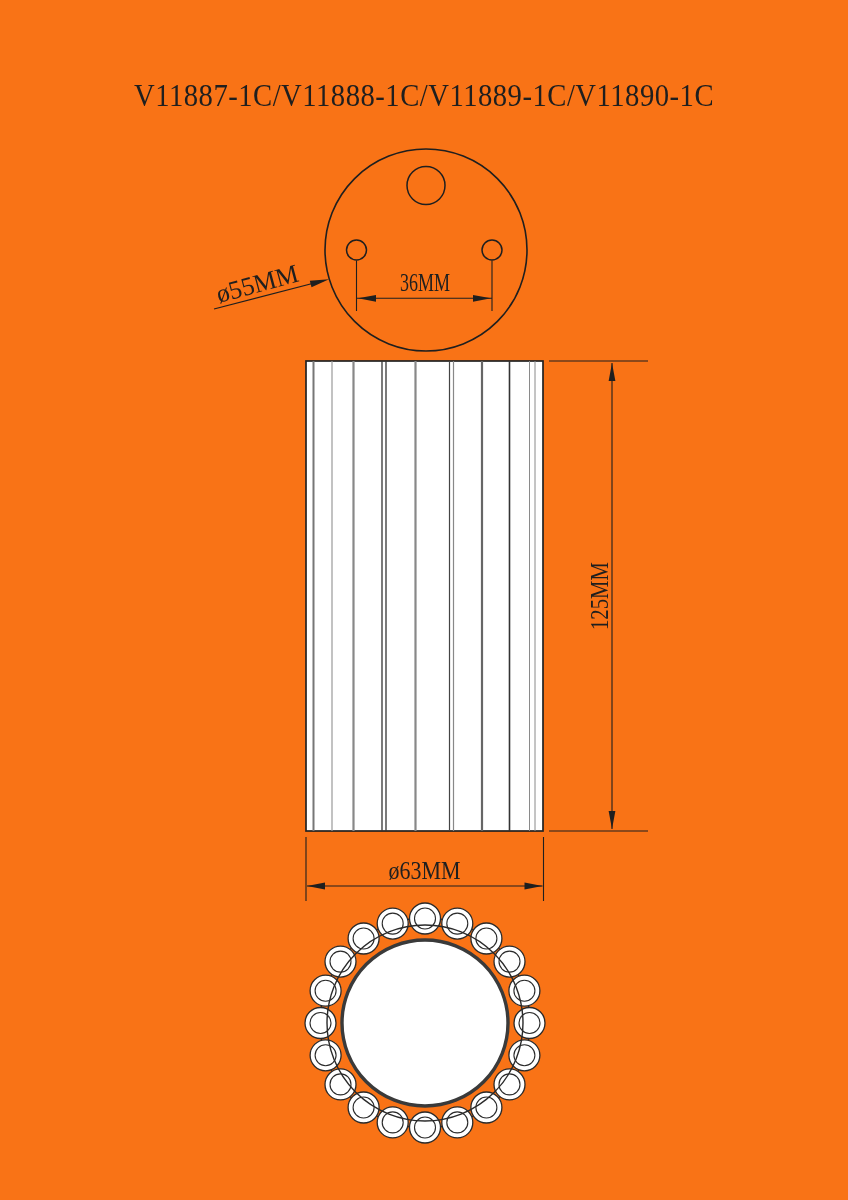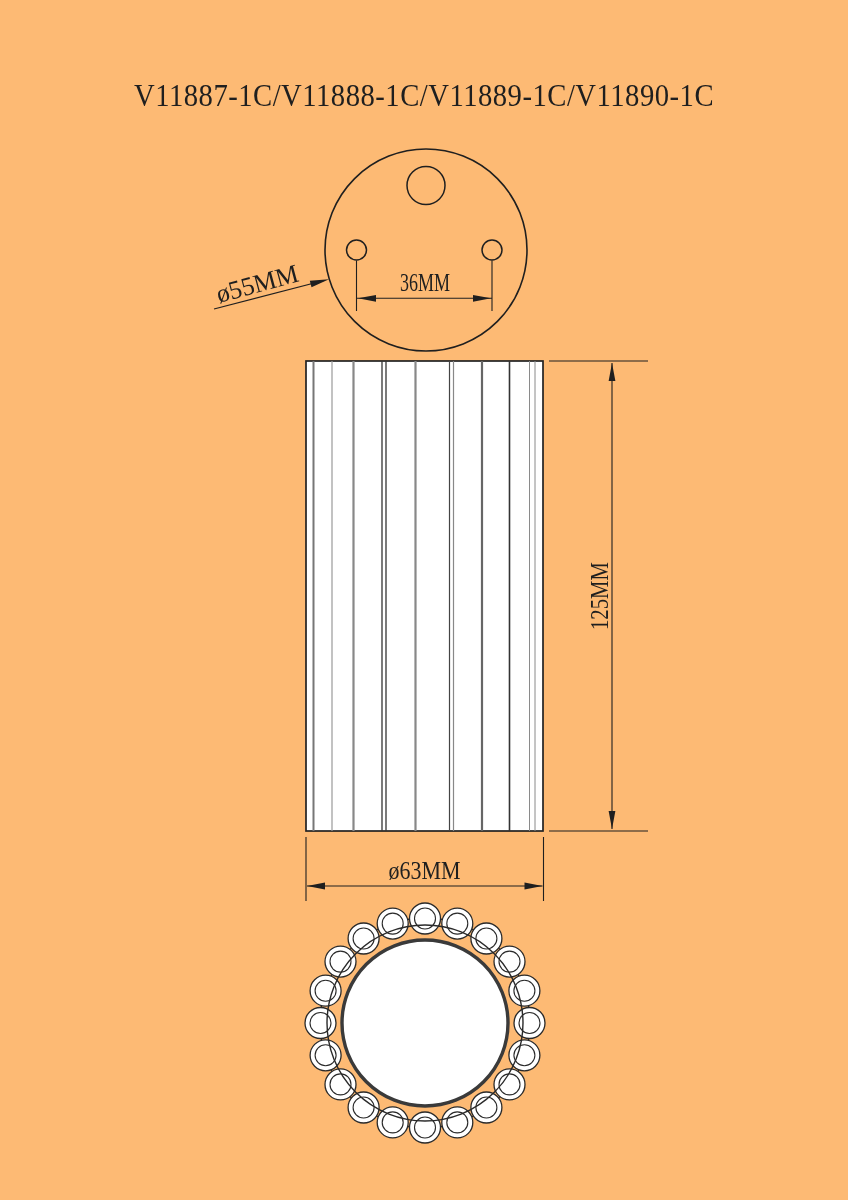--- a/index.html
+++ b/index.html
@@ -4,21 +4,21 @@
 <style>
   html, body {
     margin: 0;
     padding: 0;
     background: #ffffff;
   }
   .sheet {
     position: relative;
     width: 848px;
     height: 1200px;
-    background: #fdba74;
+    background: #f97316;
     overflow: hidden;
     font-family: "Liberation Serif", "DejaVu Serif", serif;
   }
   svg text {
     font-family: "Liberation Serif", "DejaVu Serif", serif;
     fill: #1f1f1f;
   }
   .title-text { font-size: 31px; letter-spacing: 0.5px; }
   .dim-text   { font-size: 26px; }
 </style>

